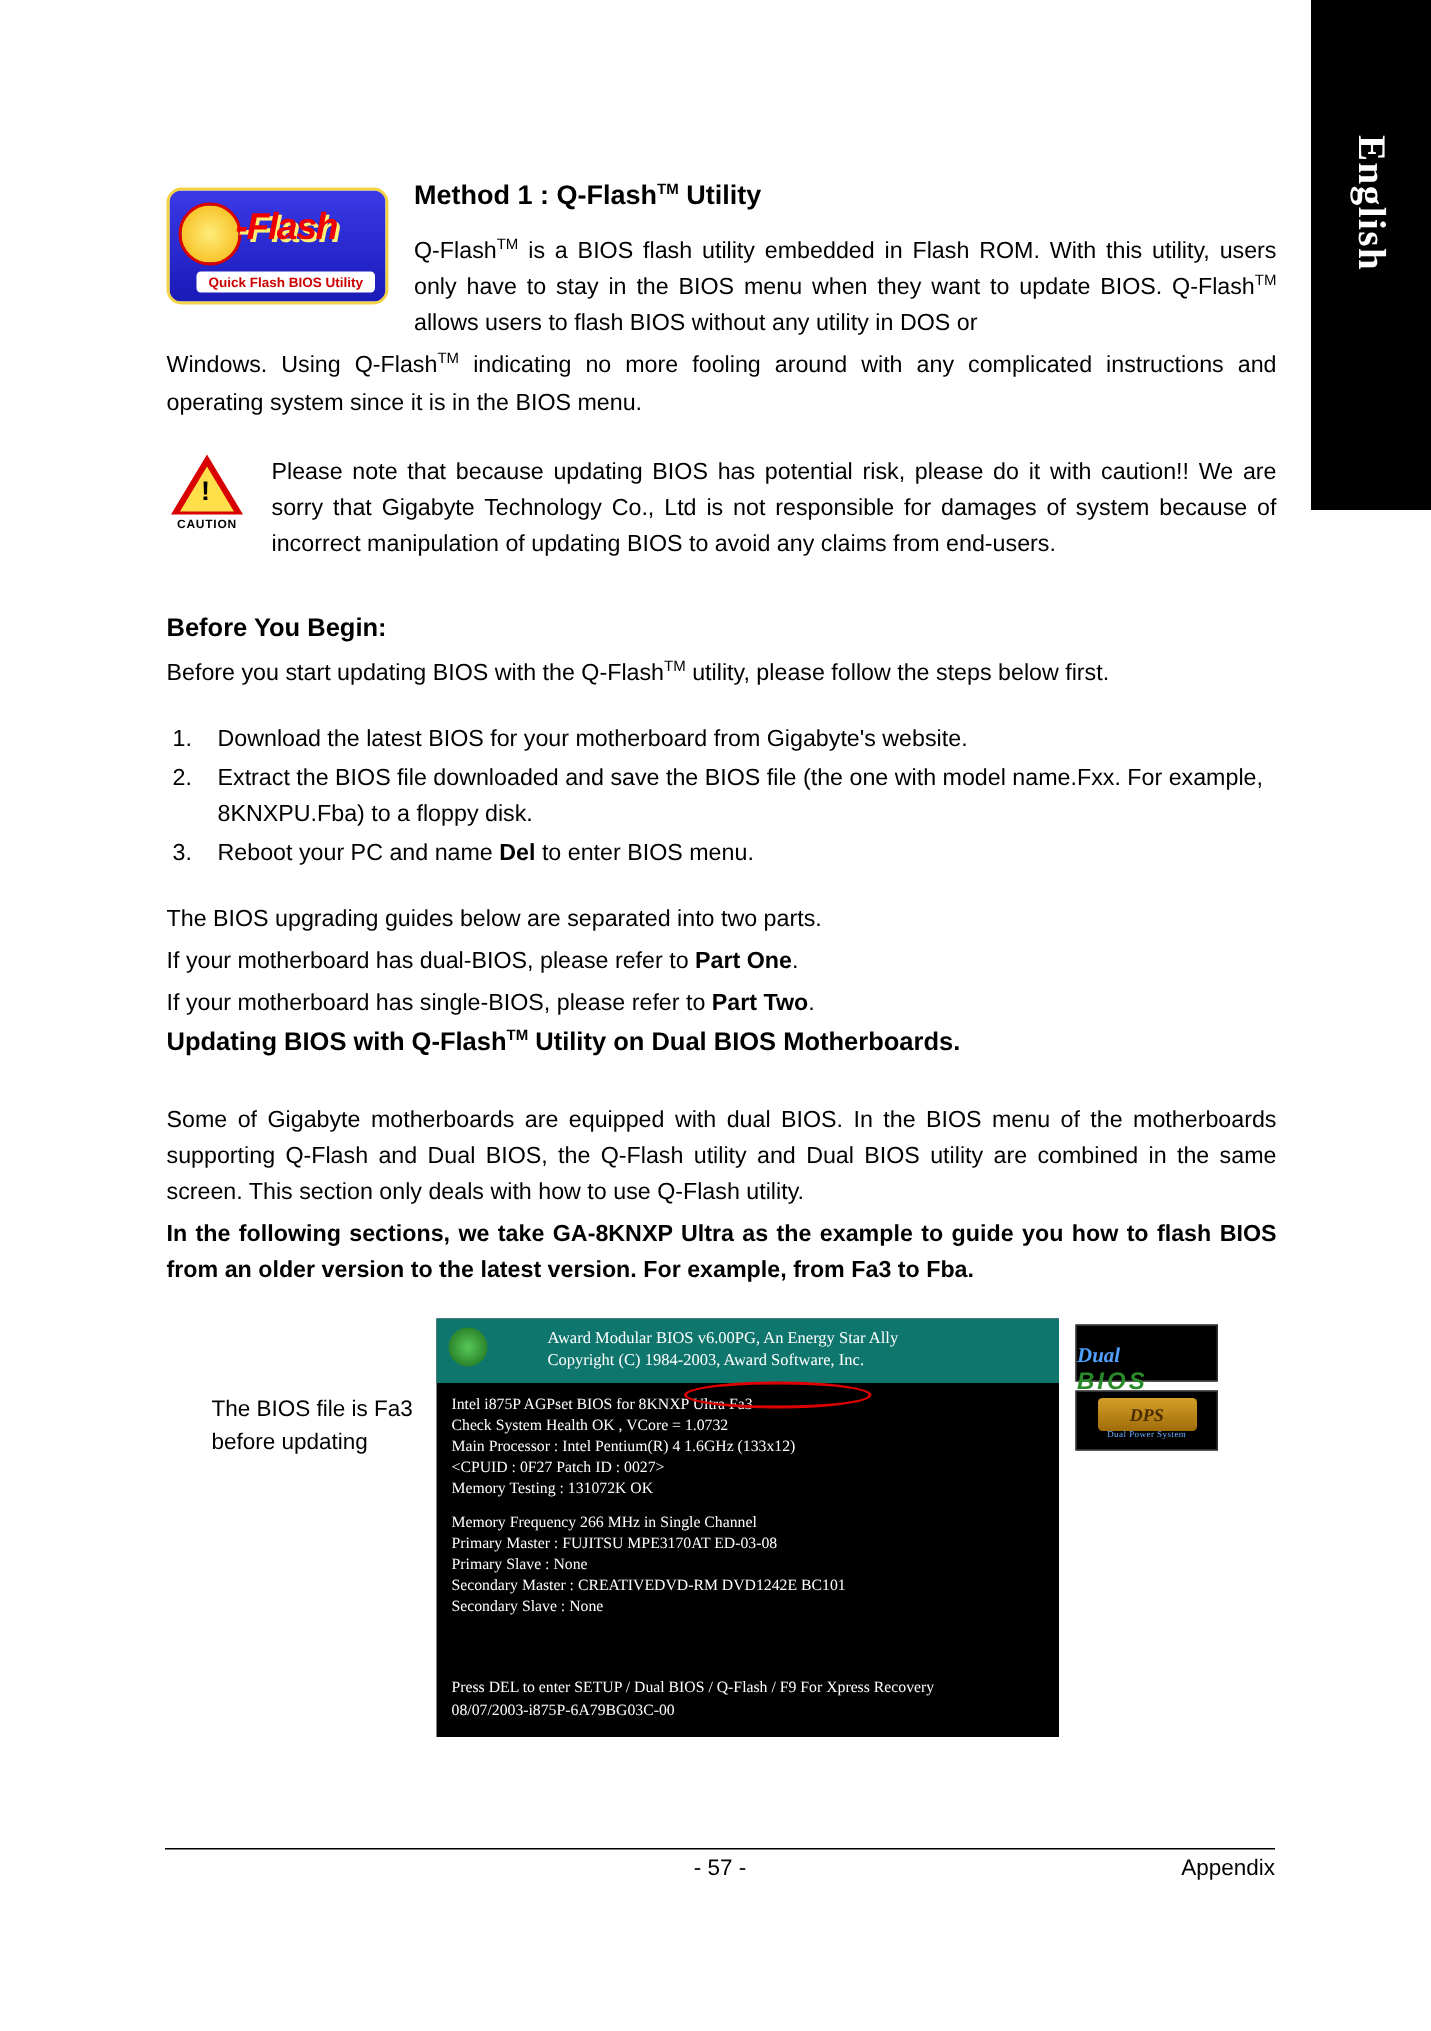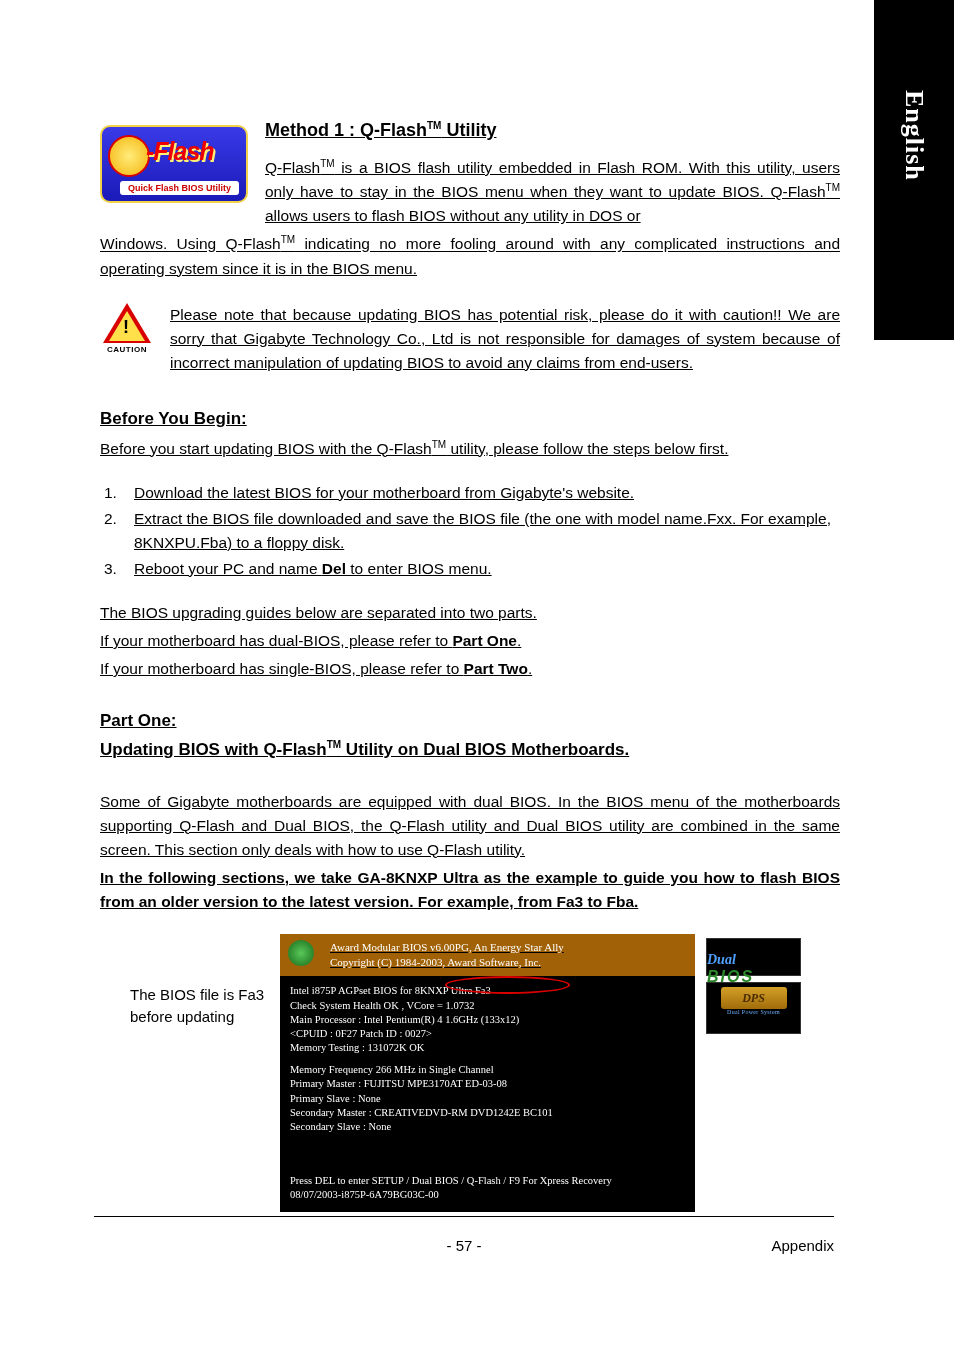--- a/index.html
+++ b/index.html
@@ -1,19 +1,19 @@
 <!DOCTYPE html>
 <html><head>
 <meta charset="utf-8">
 <style>
   * { box-sizing: border-box; margin: 0; padding: 0; }
   body { width: 954px; height: 1354px; font-family: Arial, Helvetica, sans-serif; background: #fff; color: #000; position: relative; }
   .black-sidebar { position: absolute; top: 0; right: 0; width: 80px; height: 340px; background: #000; }
   .sidebar-text { color: #fff; font-weight: bold; font-size: 26px; writing-mode: vertical-rl; text-orientation: mixed; position: absolute; top: 90px; right: 25px; font-family: "Times New Roman", serif; letter-spacing: 1px; }
-  .page { position: absolute; left: 100px; top: 120px; width: 740px; text-decoration: underline; }
+  .page { position: absolute; left: 111px; top: 120px; width: 740px; }
   .qflash-logo { float: left; width: 150px; height: 85px; margin-right: 15px; margin-top: 5px; }
   .qf-box { width: 148px; height: 78px; border: 2px solid #f2d248; border-radius: 10px; background: linear-gradient(#3a3ae8 0%, #1a1ab8 100%); position: relative; overflow: hidden; }
   .qf-q { position: absolute; left: 6px; top: 8px; width: 42px; height: 42px; background: radial-gradient(#ffec7a, #f5b40b); border-radius: 50%; border: 2px solid #d80000; }
   .qf-text { position: absolute; left: 44px; top: 10px; color: #e00; font-weight: 900; font-size: 25px; font-style: italic; text-shadow: 2px 2px 0 #fff176; letter-spacing: -1px; }
   .qf-sub { position: absolute; left: 18px; bottom: 6px; background: #fff; color: #c00; font-size: 9px; font-weight: bold; padding: 2px 8px; border-radius: 3px; }
   .h-method { font-weight: bold; font-size: 18px; margin-bottom: 15px; }
   .tm { font-size: 10px; vertical-align: super; }
   p { font-size: 15.5px; line-height: 1.55; margin-bottom: 4px; text-align: justify; }
   .clear { clear: both; }
   .caution-block { margin-top: 22px; }
@@ -25,32 +25,32 @@
   .h2 { font-weight: bold; font-size: 17px; margin-top: 30px; margin-bottom: 8px; }
   ol.steps { margin-left: 4px; margin-top: 20px; margin-bottom: 20px; }
   ol.steps li { font-size: 15.5px; line-height: 1.55; padding-left: 30px; position: relative; list-style: none; margin-bottom: 2px; }
   ol.steps li .num { position: absolute; left: 0; }
   .bold { font-weight: bold; }
   .h-part { font-weight: bold; font-size: 17px; margin-top: 30px; margin-bottom: 8px; }
   .h-sub { font-weight: bold; font-size: 17px; margin-bottom: 30px; }
   .bios-screen-wrap { margin-top: 20px; position: relative; }
   .bios-caption { position: absolute; left: 30px; top: 50px; width: 160px; font-size: 15px; line-height: 1.5; }
   .bios-screen { margin-left: 180px; width: 415px; background: #000; color: #fff; font-family: "Times New Roman", serif; font-size: 10.5px; padding-bottom: 6px; position: relative; }
-  .bios-top { background: #a16207; padding: 6px 0 6px 50px; font-size: 11px; line-height: 1.4; }
+  .bios-top { background: #0f766e; padding: 6px 0 6px 74px; font-size: 11px; line-height: 1.4; }
   .epa { position: absolute; left: 8px; top: 6px; width: 26px; height: 26px; border-radius: 50%; background: radial-gradient(#58c858, #186818); }
   .bios-body { padding: 8px 10px 0 10px; line-height: 1.35; }
   .circle-annot { position: absolute; left: 165px; top: 42px; width: 125px; height: 18px; border: 2px solid #d00; border-radius: 50%; }
   .dual-logo { position: absolute; right: -106px; top: 4px; width: 95px; height: 38px; background: #000; color: #4fa0ff; font-style: italic; font-size: 14px; font-weight: bold; text-align: left; padding-top: 13px; border: 1px solid #333; }
   .dual-logo .b { color: #2a8a2a; font-size: 16px; letter-spacing: 2px; font-family: Impact, sans-serif; }
-  .dps-logo { position: absolute; right: -106px; top: 48px; width: 95px; height: 52px; background: #000; text-align: center; border: 1px solid #333; }
+  .dps-logo { position: absolute; right: -106px; top: 48px; width: 95px; height: 40px; background: #000; text-align: center; border: 1px solid #333; }
   .dps-shield { display: inline-block; width: 66px; height: 22px; background: linear-gradient(#d4a028, #a06c0a); margin-top: 4px; border-radius: 3px; font-style: italic; font-weight: 900; font-size: 12px; color: #4a2c00; line-height: 22px; }
   .dps-sub { color: #6bb0ff; font-size: 6px; letter-spacing: 0.3px; }
   .bios-footer-space { height: 40px; }
   .bios-foot { padding: 0 10px 4px 10px; line-height: 1.35; }
-  .page-footer { position: absolute; left: 94px; bottom: 100px; width: 740px; border-top: 1px solid #000; display: flex; justify-content: space-between; font-size: 15px; padding-top: 20px; }
+  .page-footer { position: absolute; left: 110px; bottom: 100px; width: 740px; border-top: 1px solid #000; display: flex; justify-content: space-between; font-size: 15px; padding-top: 4px; }
   .page-footer .pg { position: absolute; left: 50%; transform: translateX(-50%); }
 </style>
 </head>
 <body>
 
 <div class="black-sidebar">
   <div class="sidebar-text">English</div>
 </div>
 
 <div class="page">
@@ -95,21 +95,20 @@
   <ol class="steps">
     <li><span class="num">1.</span><span>Download the latest BIOS for your motherboard from Gigabyte's website.</span></li>
     <li><span class="num">2.</span><span>Extract the BIOS file downloaded and save the BIOS file (the one with model name.Fxx. For example, 8KNXPU.Fba) to a floppy disk.</span></li>
     <li><span class="num">3.</span><span>Reboot your PC and name </span><span class="bold">Del</span><span> to enter BIOS menu.</span></li>
   </ol>
 
   <p>The BIOS upgrading guides below are separated into two parts.</p>
   <p><span>If your motherboard has dual-BIOS, please refer to </span><span class="bold">Part One</span>.</p>
   <p><span>If your motherboard has single-BIOS, please refer to </span><span class="bold">Part Two</span>.</p>
 
-  <div class="h-part">Part One:</div>
   <div class="h-sub">
     <span>Updating BIOS with Q-Flash</span><span class="tm">TM</span><span> Utility on Dual BIOS Motherboards.</span>
   </div>
   <p>Some of Gigabyte motherboards are equipped with dual BIOS. In the BIOS menu of the motherboards supporting Q-Flash and Dual BIOS, the Q-Flash utility and Dual BIOS utility are combined in the same screen. This section only deals with how to use Q-Flash utility.</p>
   <p class="bold">In the following sections, we take GA-8KNXP Ultra as the example to guide you how to flash BIOS from an older version to the latest version. For example, from Fa3 to Fba.</p>
 
   <div class="bios-screen-wrap">
     <div class="bios-caption">The BIOS file is Fa3 before updating</div>
     <div class="bios-screen">
       <div class="epa"></div>

